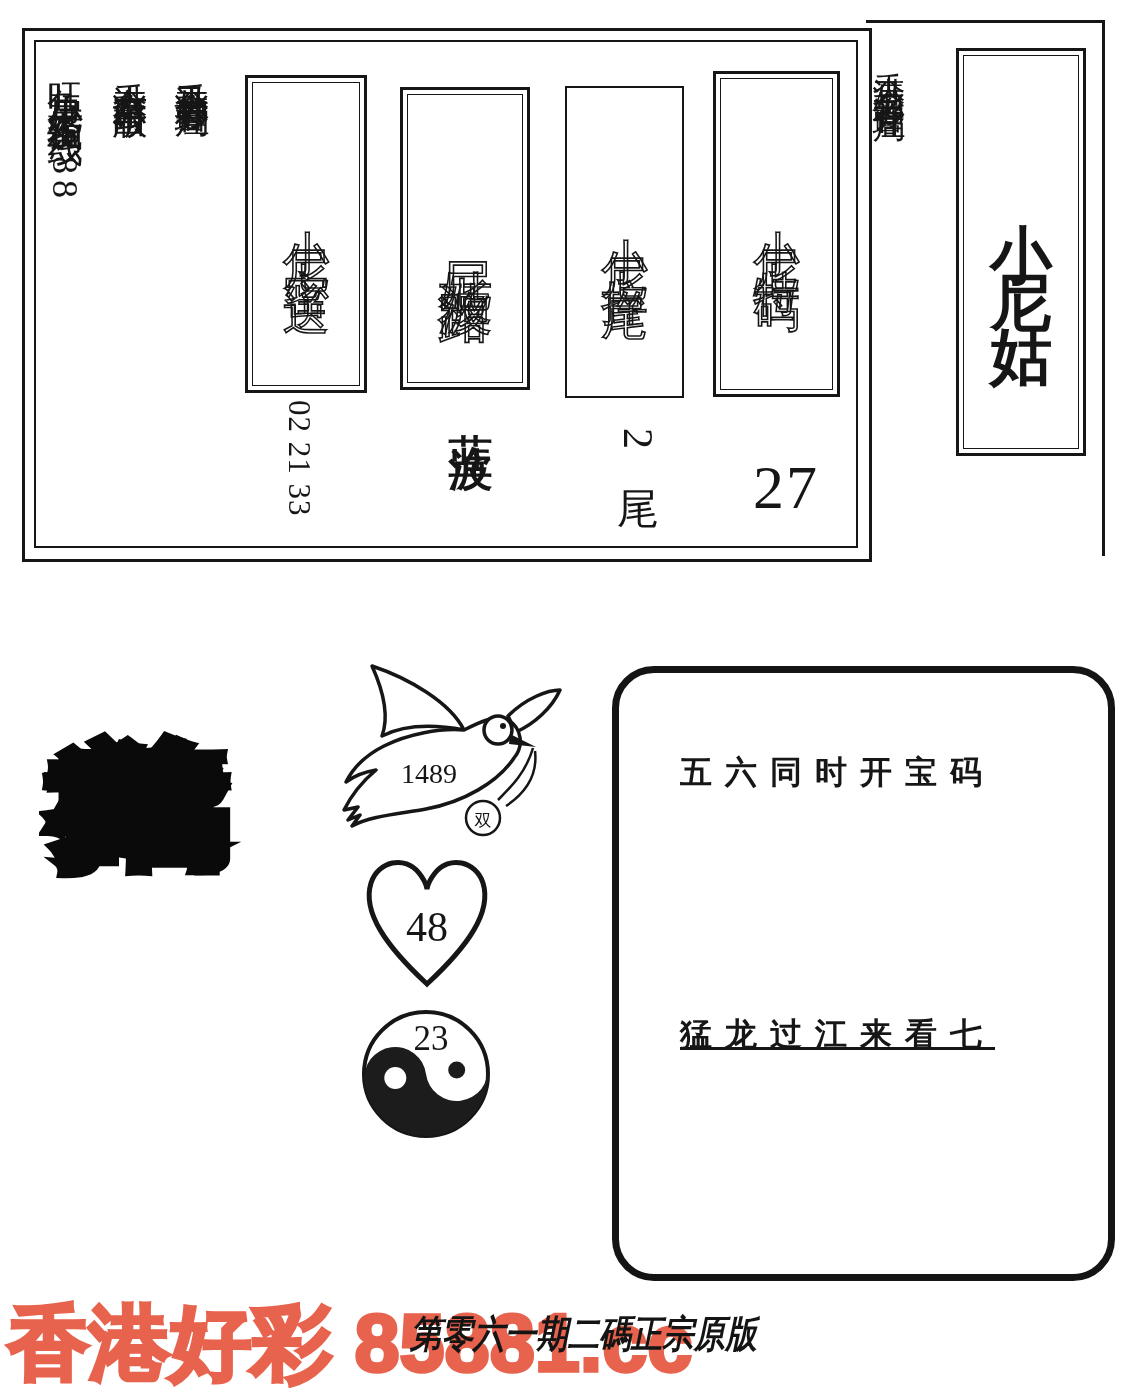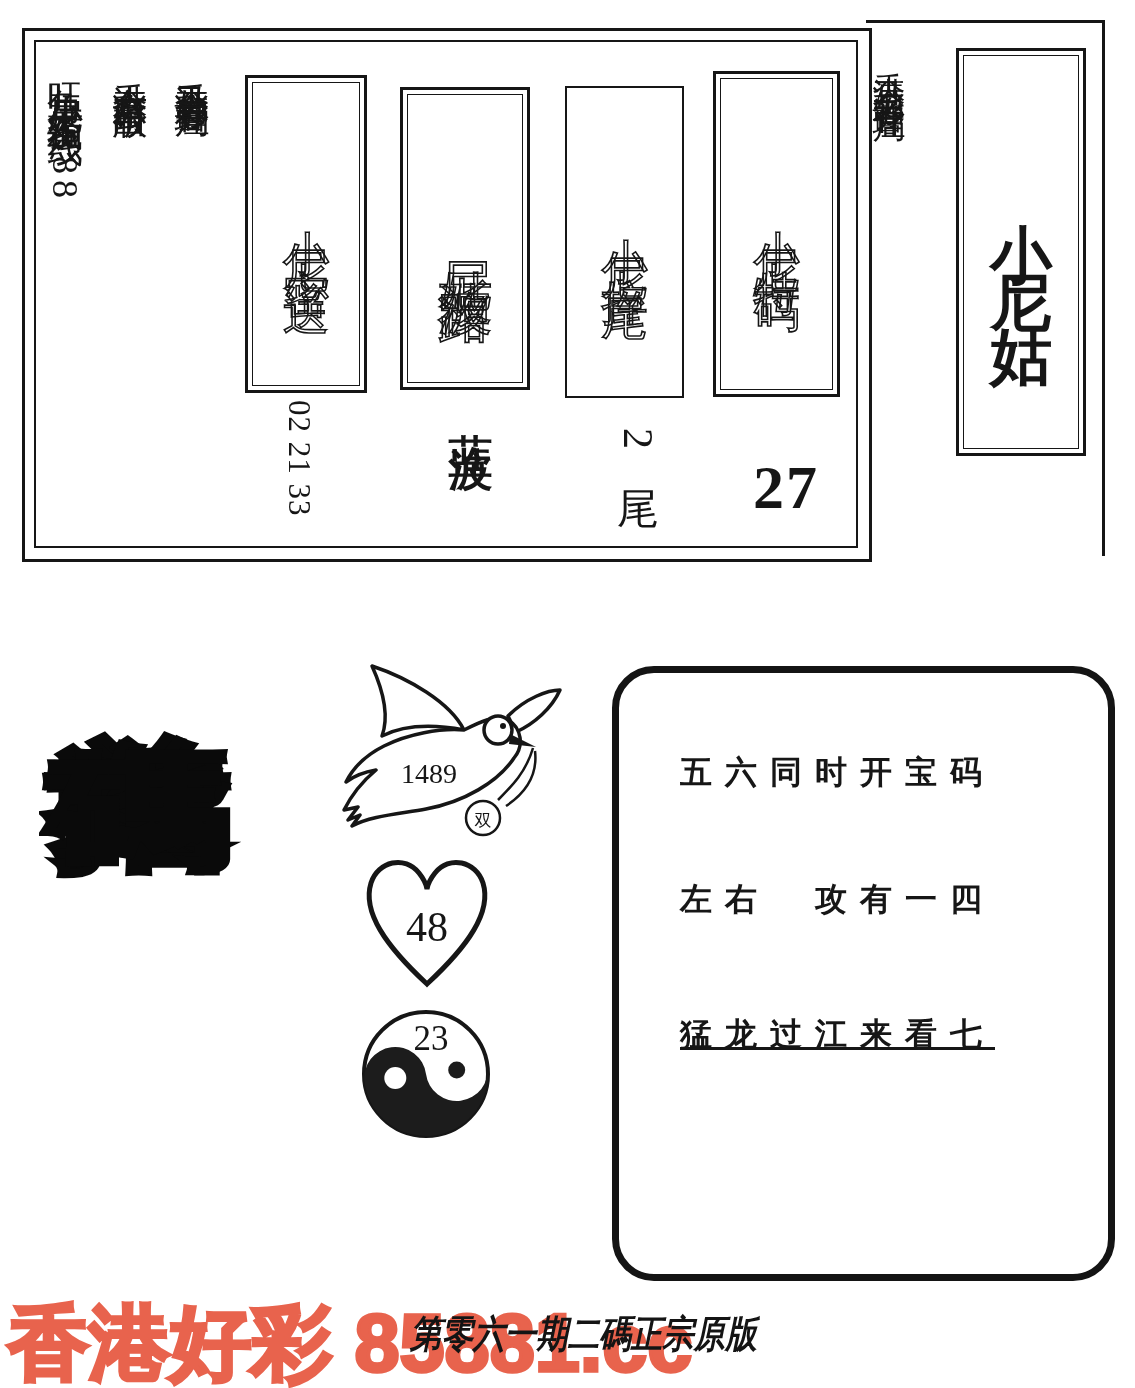--- a/index.html
+++ b/index.html
@@ -83,21 +83,21 @@
   <div class="abs sbox" style="left:565px;top:86px;width:119px;height:312px;">
     <span class="vert cursive outline">小尼捽尾</span>
   </div>
   <div class="abs vert" style="left:610px;top:428px;font-size:42px;letter-spacing:8px;">2尾</div>
 
   <div class="abs dbox" style="left:713px;top:71px;width:127px;height:326px;">
     <div class="in">
         <span class="vert cursive outline">小尼特码</span>
       </div>
   </div>
-  <div class="abs serif" style="left:753px;top:452px;font-size:62px;font-weight:700;letter-spacing:2px;">27</div>
+  <div class="abs serif" style="left:753px;top:452px;font-size:62px;font-weight:400;letter-spacing:2px;">27</div>
 
   <div class="abs vert" style="left:872px;top:46px;font-size:33px;letter-spacing:5px;line-height:1;">香港马会彩券管理局：</div>
 
   <div class="abs dbox" style="left:956px;top:48px;width:130px;height:408px;">
     <div class="in">
         <span class="vert" style="font-size:62px;font-weight:900;letter-spacing:52px;line-height:1;">小尼姑</span>
       </div>
   </div>
 
   <div class="abs big-title">曾道女指碼</div>
@@ -136,19 +136,18 @@
   <svg class="abs" style="left:358px;top:1006px;" width="136" height="136" viewBox="-68 -68 136 136">
     <circle cx="0" cy="0" r="62" fill="#ffffff" stroke="#161616" stroke-width="4"></circle>
     <path d="M-61.5,8 A62,62 0 0 0 61.5,-8 A31,31 0 0 1 0,0 A31,31 0 0 0 -61.5,8 Z" fill="#1c1c1c"></path>
     <circle cx="-30.7" cy="4" r="11" fill="#ffffff"></circle>
     <circle cx="30.7" cy="-4" r="8.5" fill="#1c1c1c"></circle>
     <text x="5" y="-24" font-size="35" text-anchor="middle">23</text>
   </svg>
 
   <div class="abs poem-box"></div>
   <div class="abs poem-line" style="top:753px;">五六同时开宝码</div>
-  <div class="abs poem-line" style="top:880px;">左右　攻有一四</div>
   <div class="abs poem-line" style="top:1015px;text-decoration:underline;">猛龙过江来看七</div>
 
   <div class="abs footer-red">香港好彩 85881.cc</div>
   <div class="abs footer-black">第零六一期二碼正宗原版</div>
 
 </div>
 
 </body></html>

